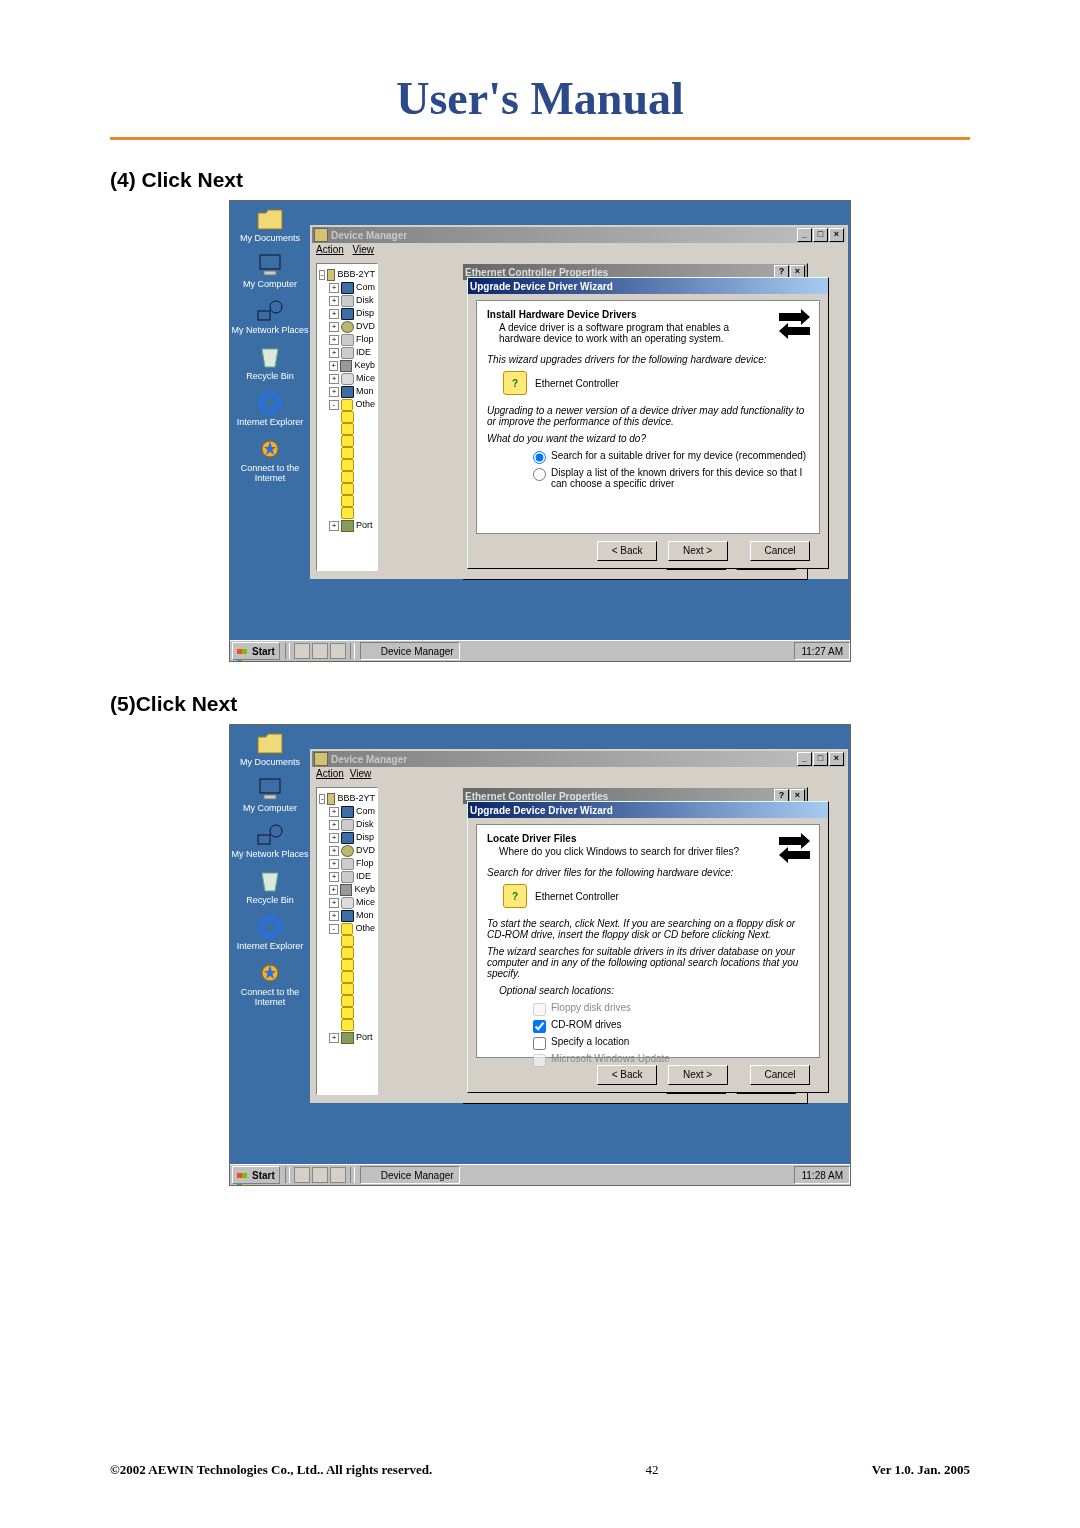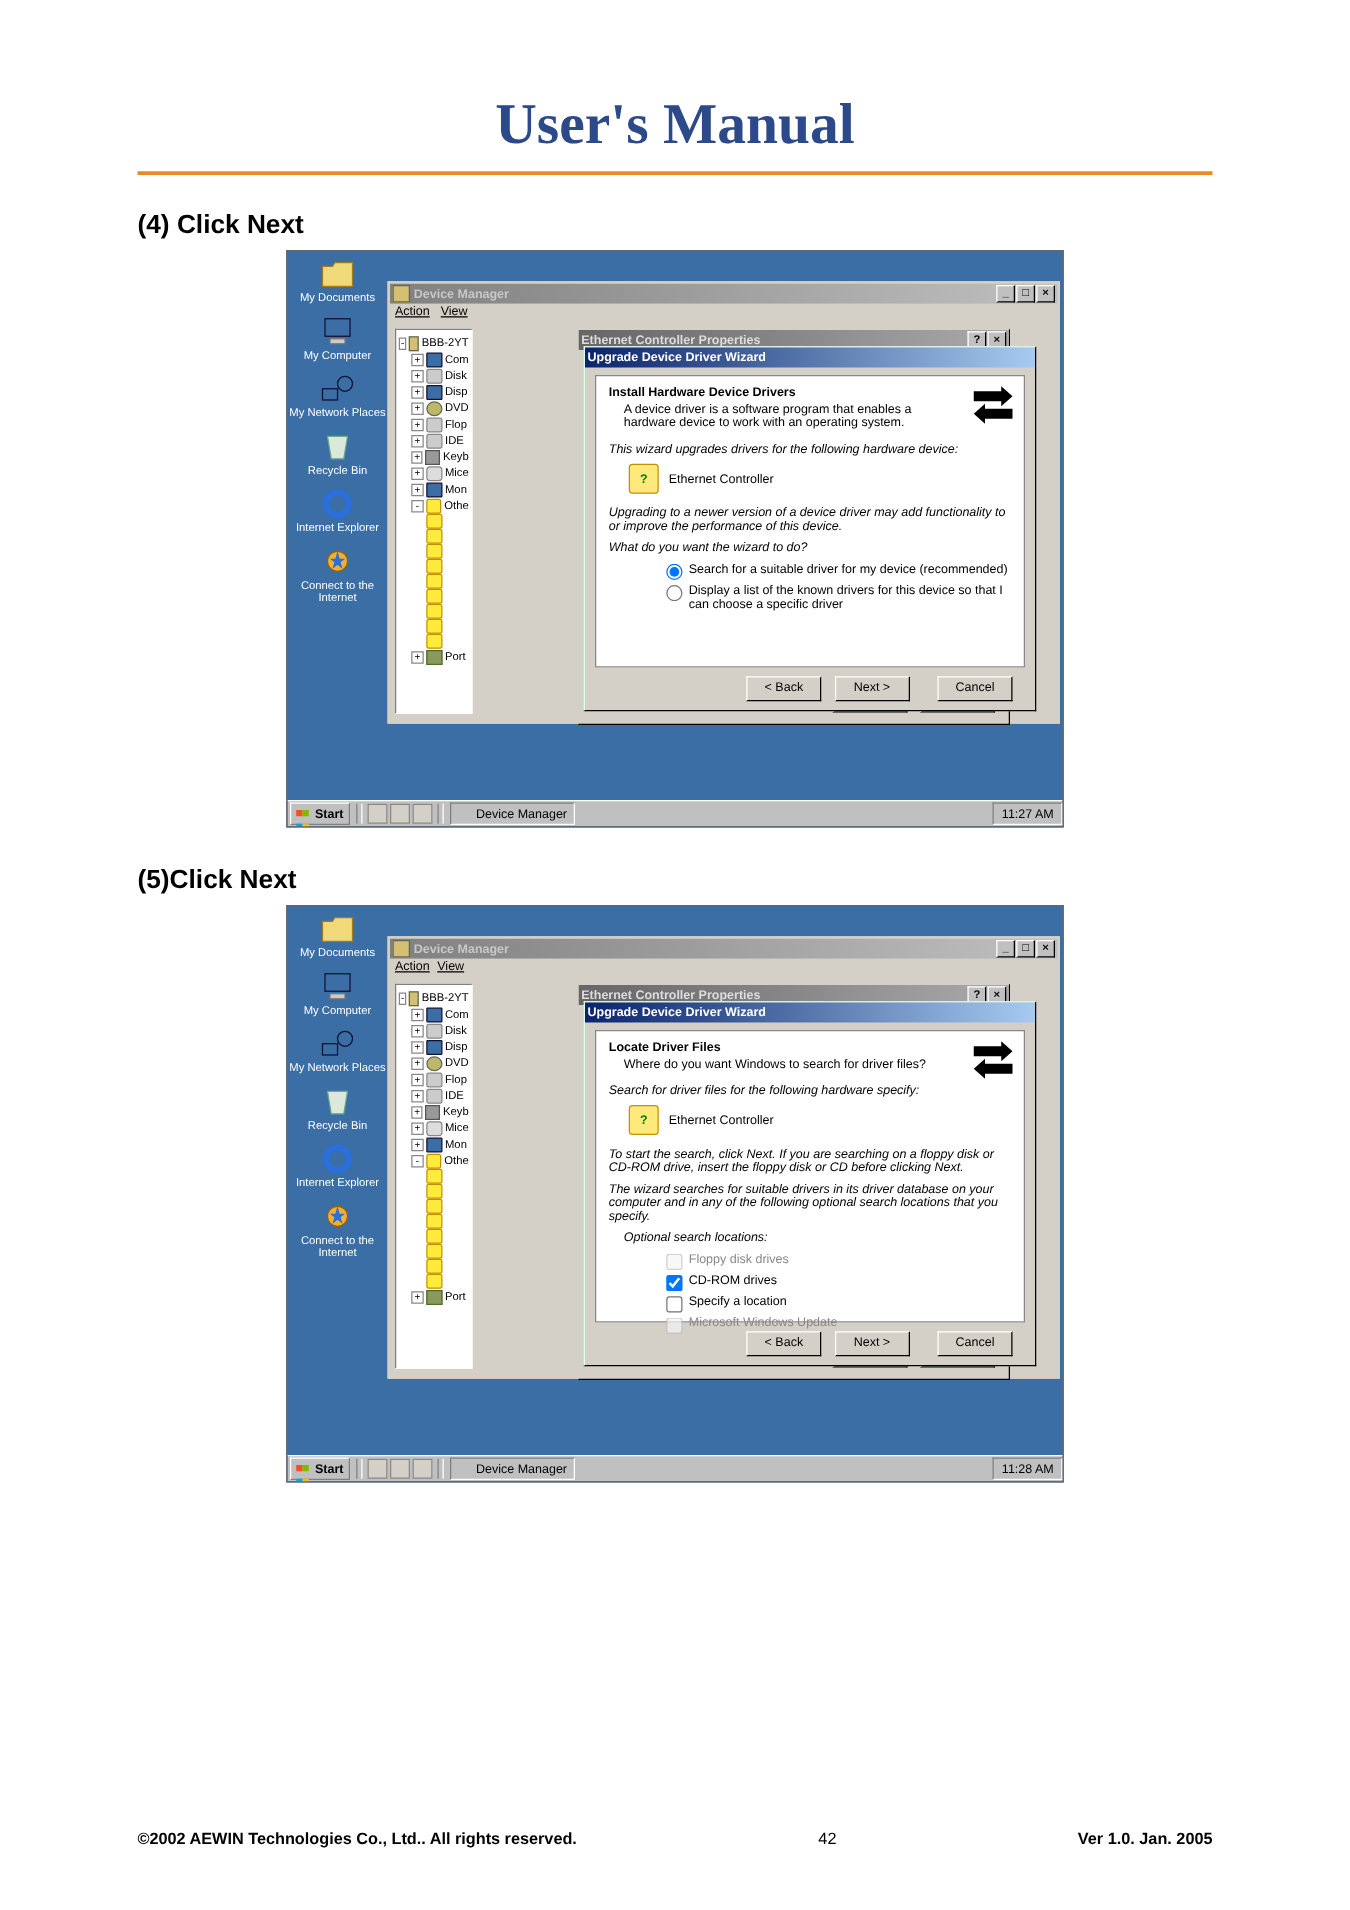--- a/index.html
+++ b/index.html
@@ -58,21 +58,21 @@
   .wizard .panel b{display:block;margin-bottom:2px;}
   .wizard .panel .sub{margin:0 40px 10px 12px;}
   .wizard .panel .dev{display:flex;align-items:center;margin:6px 0 10px 16px;}
   .wizard .panel .dev .qicon2{width:22px;height:22px;background:#ffe97a;border:1px solid #c49000;border-radius:3px;margin-right:8px;display:flex;align-items:center;justify-content:center;color:#0a7a0a;font-weight:700;}
   .wizard .panel .para{margin:4px 0 6px 0;font-style:italic;}
   .wizard .panel .radio,.wizard .panel .chk{margin:3px 0 3px 20px;display:flex;align-items:flex-start;padding-left:26px;}
   .wizard .panel .radio input,.wizard .panel .chk input{margin:1px 5px 0 0;}
   .wizard .panel .chk.disabled{color:#888;}
   .wizard .wizbtns{position:absolute;right:18px;bottom:7px;}
   
-  .footer{position:absolute;left:110px;right:110px;bottom:50px;display:flex;justify-content:space-between;font-size:13px;font-weight:700;color:#000;}
+  .footer{position:absolute;left:110px;right:110px;bottom:50px;display:flex;justify-content:space-between;font-size:13px;font-weight:700;color:#000;font-family:Liberation Serif, serif;}
   .footer .pg{font-weight:400;}
 </style>
 </head>
 <body>
 
 <div class="page">
 
   <div class="doc-title">User's Manual</div>
   <div class="rule"></div>
 
@@ -428,22 +428,22 @@
       <div class="wizard">
         <div class="titlebar active">
           <span>Upgrade Device Driver Wizard</span>
         </div>
         <div class="panel">
           <div class="hicon"><svg viewBox="0 0 34 34">
                 <polygon points="2,6 24,6 24,2 33,10 24,18 24,14 2,14" fill="#000"></polygon>
                 <polygon points="33,20 11,20 11,16 2,24 11,32 11,28 33,28" fill="#000"></polygon>
               </svg></div>
           <b>Locate Driver Files</b>
-          <div class="sub">Where do you want Windows to search for driver files?</div>
-          <div class="para">Search for driver files for the following hardware specify:</div>
+          <div class="sub">Where do you click Windows to search for driver files?</div>
+          <div class="para">Search for driver files for the following hardware device:</div>
           <div class="dev">
             <span class="qicon2">?</span>
             <span>Ethernet Controller</span>
           </div>
           <div class="para">To start the search, click Next. If you are searching on a floppy disk or CD-ROM drive, insert the floppy disk or CD before clicking Next.</div>
           <div class="para">The wizard searches for suitable drivers in its driver database on your computer and in any of the following optional search locations that you specify.</div>
           <div class="para" style="margin-left:12px">Optional search locations:</div>
           <label class="chk disabled">
               <input type="checkbox" disabled="" style="">
               <span>Floppy disk drives</span>

